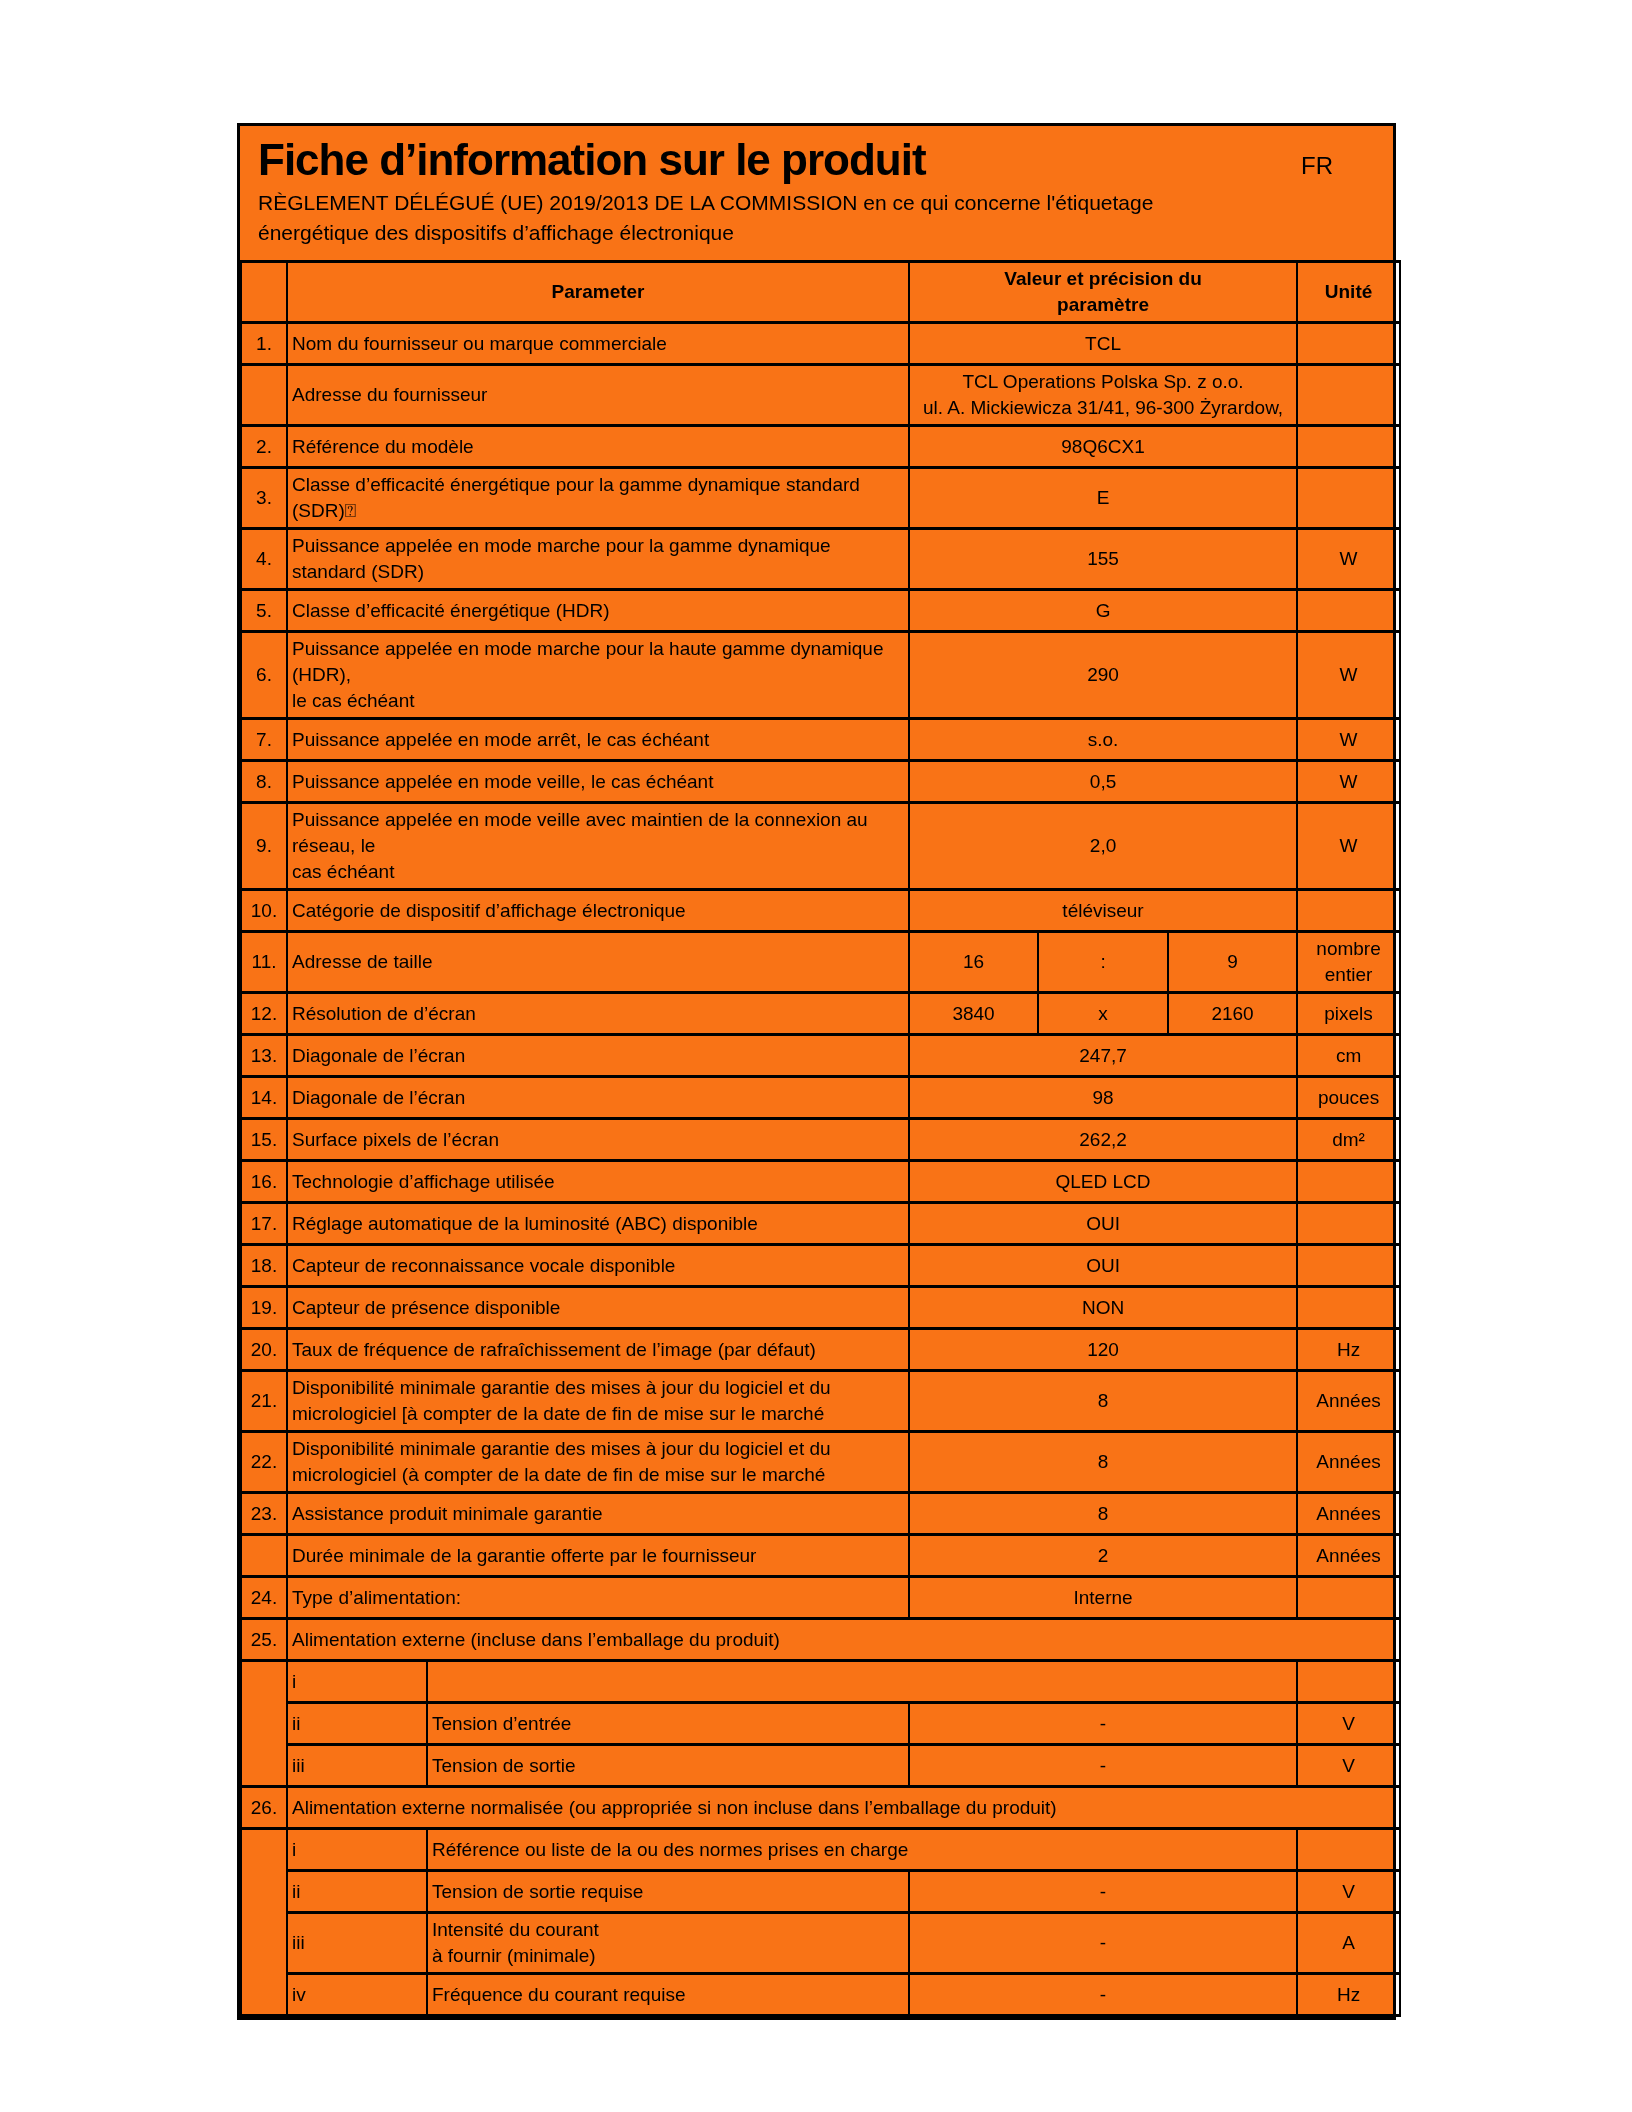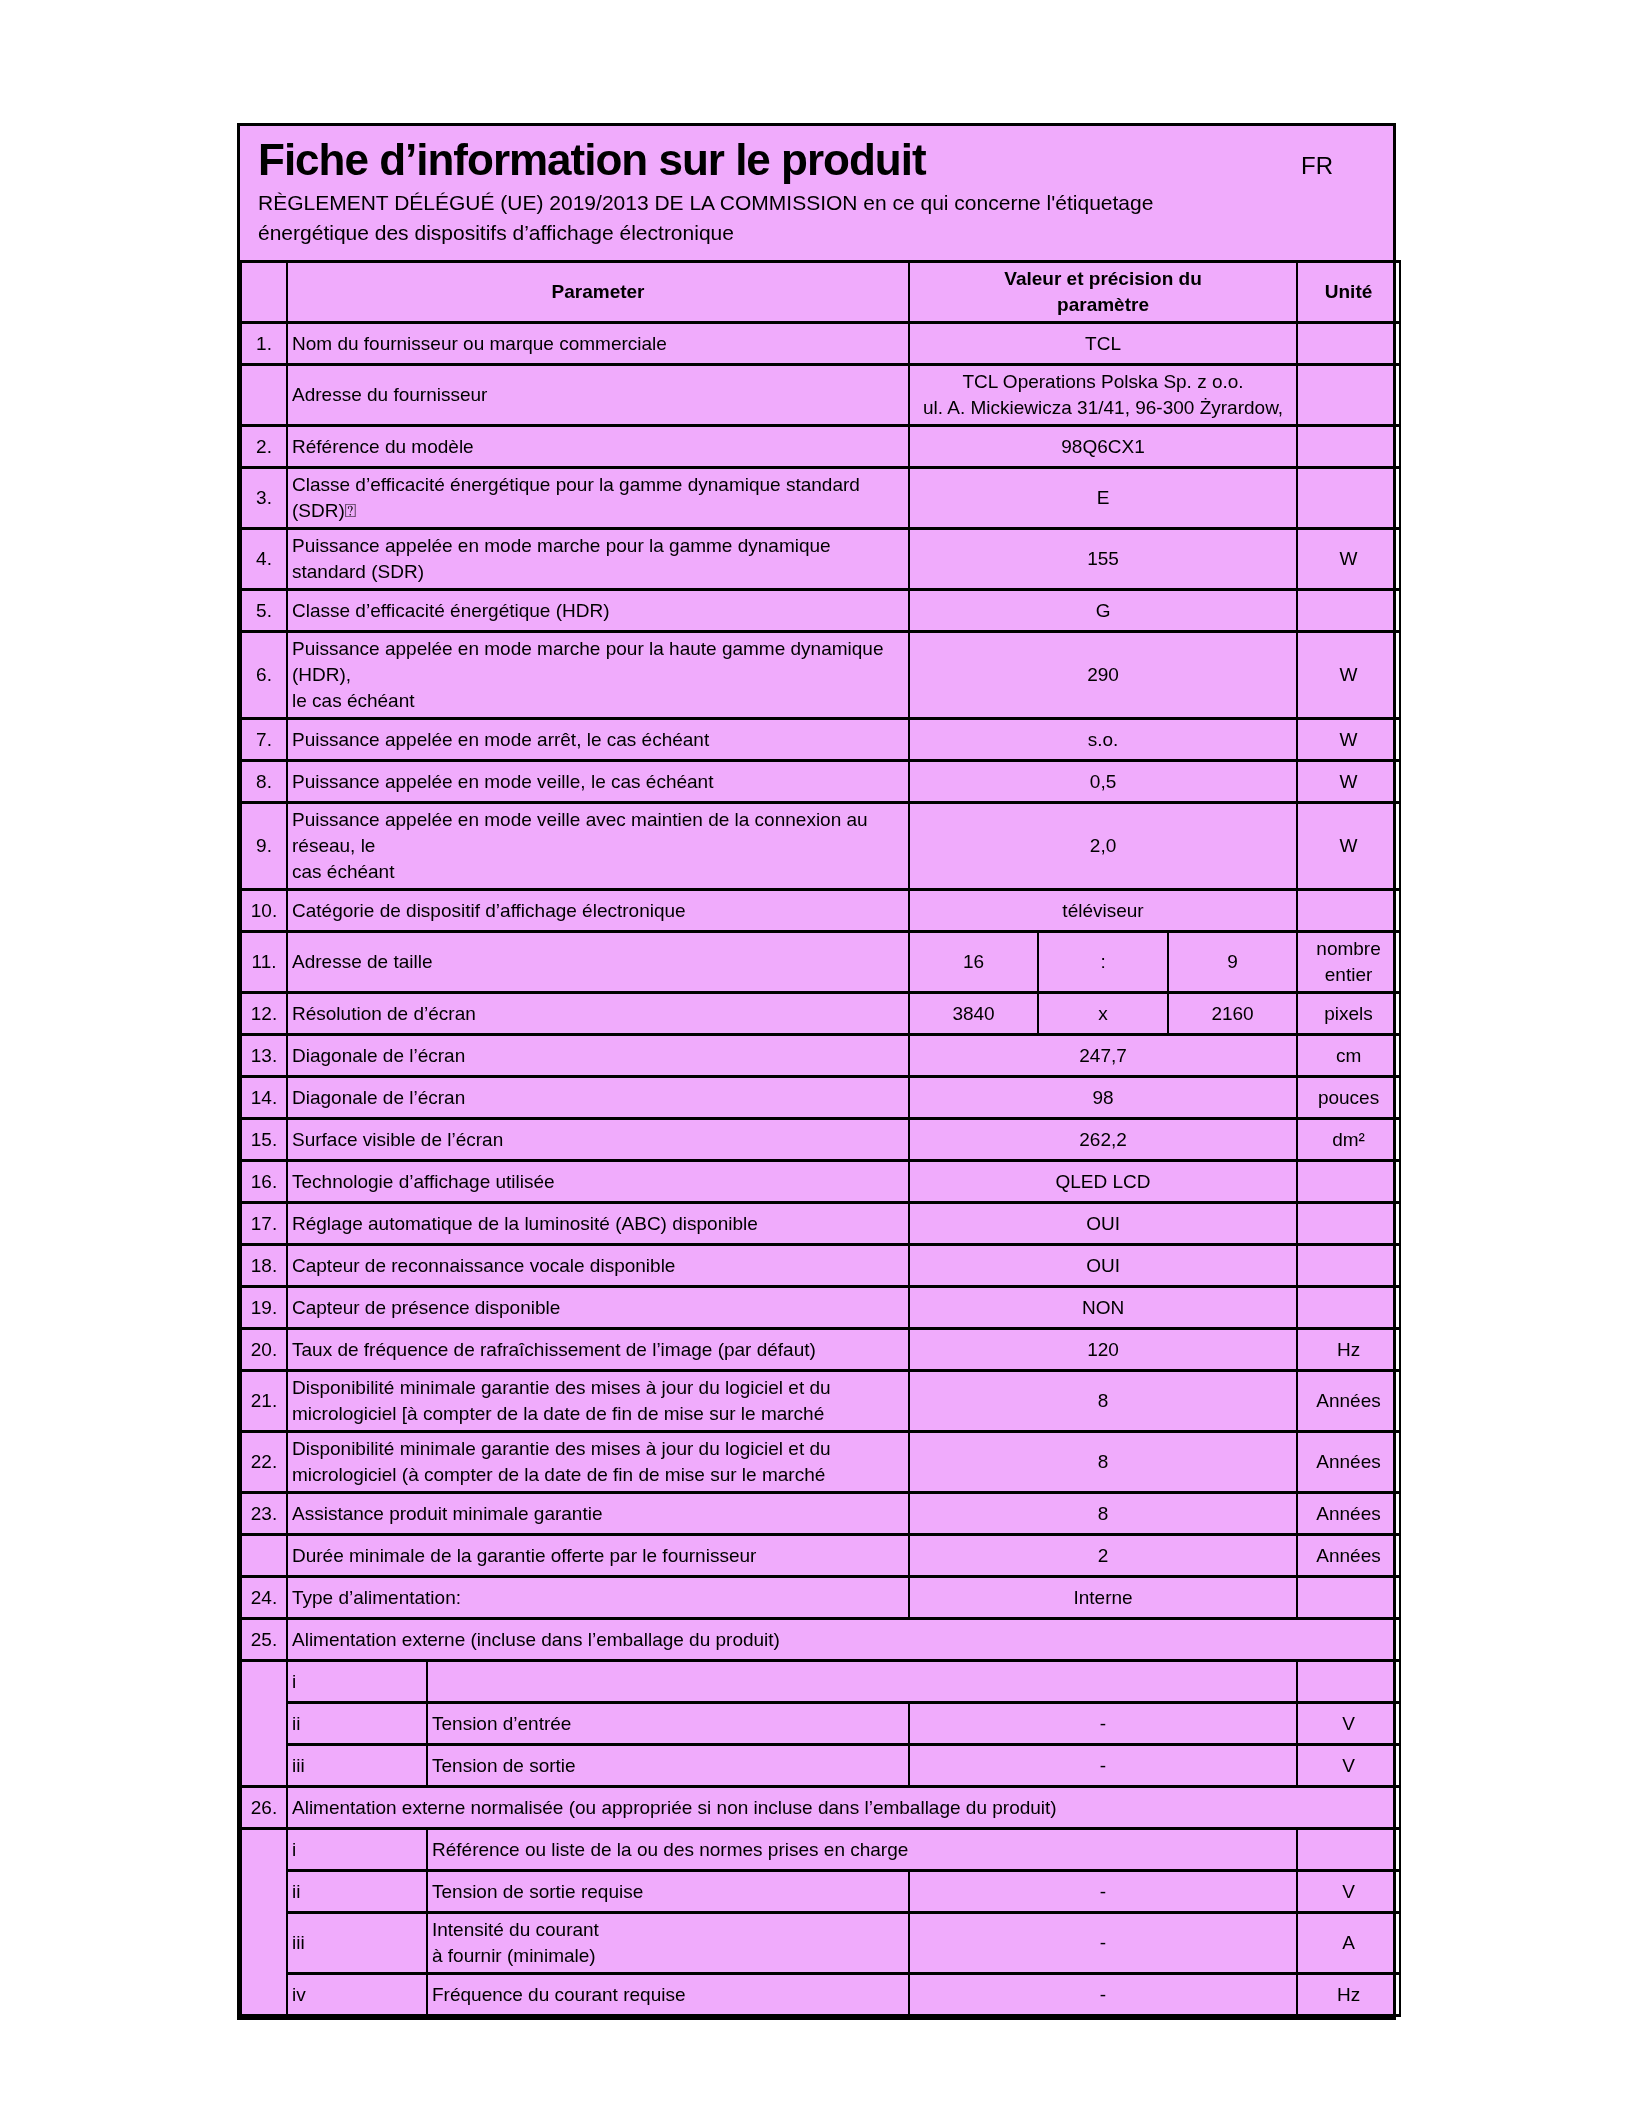--- a/index.html
+++ b/index.html
@@ -3,21 +3,21 @@
 <meta charset="utf-8">
 <style>
   html,body{margin:0;padding:0;}
   body{
     width:1632px;height:2112px;background:#ffffff;color:#000;
     font-family:"Liberation Sans", sans-serif;
     position:relative;
   }
   .sheet{
     position:absolute;left:237px;top:123px;width:1159px;
-    border:3px solid #000;background:#f0abfc;box-sizing:border-box;
+    border:3px solid #000;background:#f97316;box-sizing:border-box;
   }
   .band{position:relative;padding:6px 18px 12px 18px;}
   .title{font-size:44px;font-weight:bold;letter-spacing:-1px;line-height:56px;}
   .fr-tag{position:absolute;right:60px;top:26px;font-size:24px;font-weight:normal;}
   .reg{font-size:21px;line-height:30px;margin-top:0;}
   table.grid{border-collapse:collapse;width:100%;table-layout:fixed;}
   table.grid td{
     border:3px solid #000;border-left-width:2px;border-right-width:2px;
     font-size:19px;line-height:26px;vertical-align:middle;
     padding:3px 4px;box-sizing:border-box;overflow:hidden;
@@ -156,21 +156,21 @@
           <td class="unit" colspan="1" rowspan="1">cm</td>
         </tr>
         <tr style="height: 42px;">
           <td class="num" colspan="1" rowspan="1">14.</td>
           <td class="param" colspan="2" rowspan="1">Diagonale de l’écran</td>
           <td class="val" colspan="3" rowspan="1">98</td>
           <td class="unit" colspan="1" rowspan="1">pouces</td>
         </tr>
         <tr style="height: 42px;">
           <td class="num" colspan="1" rowspan="1">15.</td>
-          <td class="param" colspan="2" rowspan="1">Surface visible de l’écran</td>
+          <td class="param" colspan="2" rowspan="1">Surface pixels de l’écran</td>
           <td class="val" colspan="3" rowspan="1">262,2</td>
           <td class="unit" colspan="1" rowspan="1">dm²</td>
         </tr>
         <tr style="height: 42px;">
           <td class="num" colspan="1" rowspan="1">16.</td>
           <td class="param" colspan="2" rowspan="1">Technologie d’affichage utilisée</td>
           <td class="val" colspan="3" rowspan="1">QLED LCD</td>
           <td class="unit" colspan="1" rowspan="1"></td>
         </tr>
         <tr style="height: 42px;">

